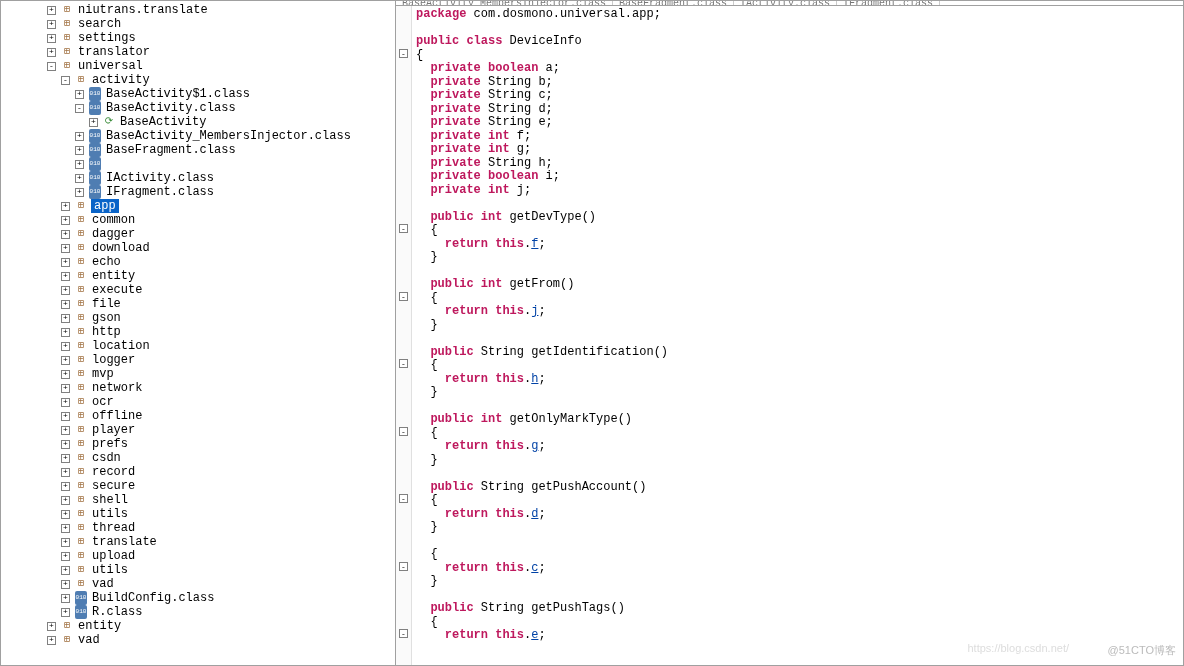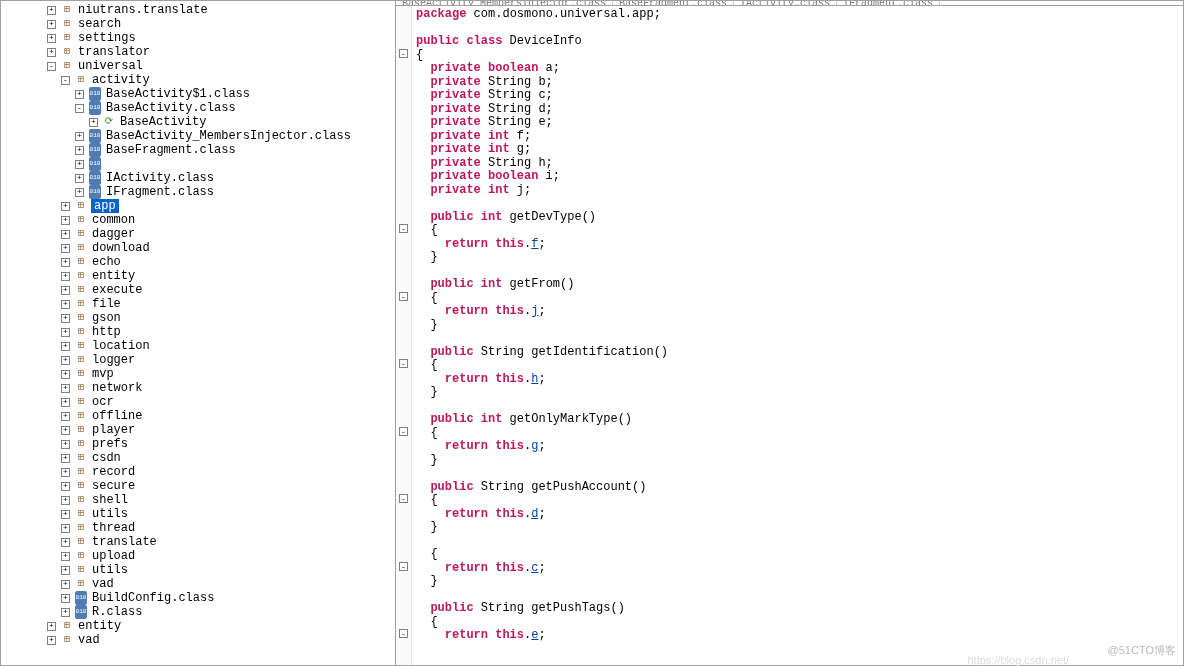--- a/index.html
+++ b/index.html
@@ -22,21 +22,21 @@
   .editor-body { flex: 1; display: flex; overflow: auto; background: #fff; }
   .fold-gutter { width: 16px; border-right: 1px solid #e0e0e0; background: #fafafa; }
   .code { flex: 1; padding: 2px 4px; font-family: "Consolas","Courier New",monospace; font-size: 12px; line-height: 13.5px; white-space: pre; }
   .kw { color: #be185d; font-weight: bold; }
   .pkg { color: #000; }
   .linkfld { color: #0042a6; text-decoration: underline; }
   .highlight-line { background: #e8eef8; display: block; }
   .fold-row { height: 13.5px; display: flex; align-items: center; justify-content: center; }
   .fold-box { width: 9px; height: 9px; border: 1px solid #808080; font-size: 8px; display:flex;align-items:center;justify-content:center; background:#fff;}
   .watermark { position: absolute; right: 8px; bottom: 8px; font-size: 11px; color: #bbb; font-family: sans-serif; }
-  .watermark2 { position: absolute; right: 115px; bottom: 0; font-size: 11px; color: #ddd; font-family: sans-serif; }
+  .watermark2 { position: absolute; right: 115px; bottom: 12px; font-size: 11px; color: #ddd; font-family: sans-serif; }
 </style>
 </head>
 <body>
 
 <div class="app">
   <div class="tree-panel" id="tree">
       <div class="tree-item" style="padding-left: 46px;">
         <span class="tree-expander">+</span>
         <span class="tree-icon pkg-icon"></span>
         <span class="item-label">niutrans.translate</span>

